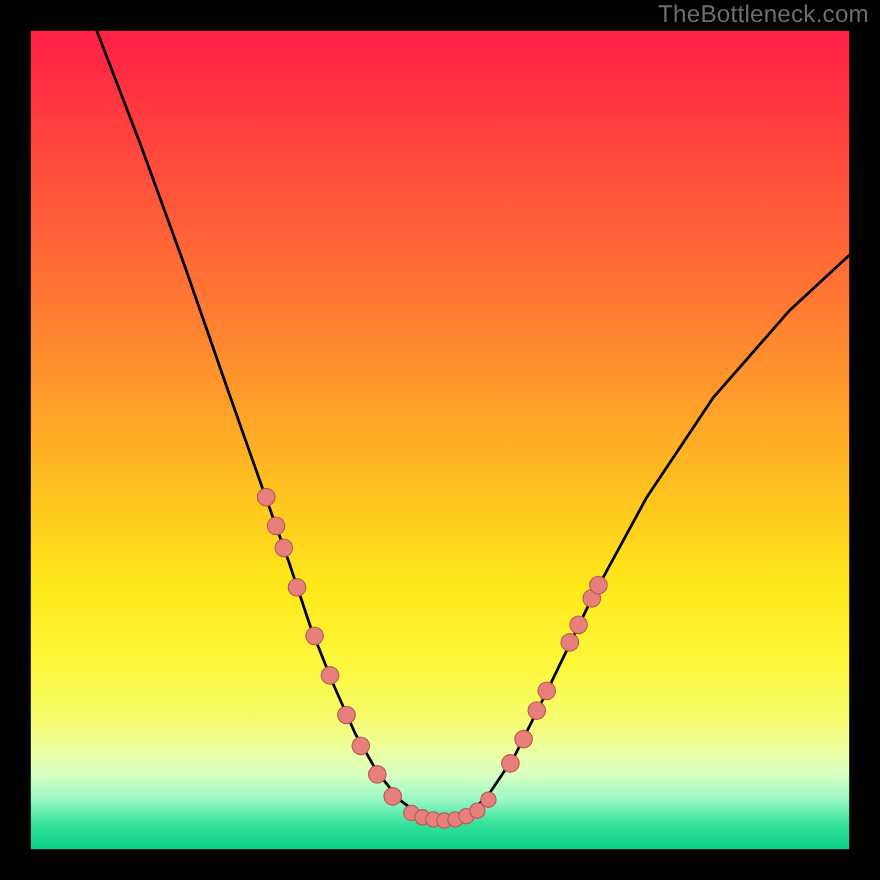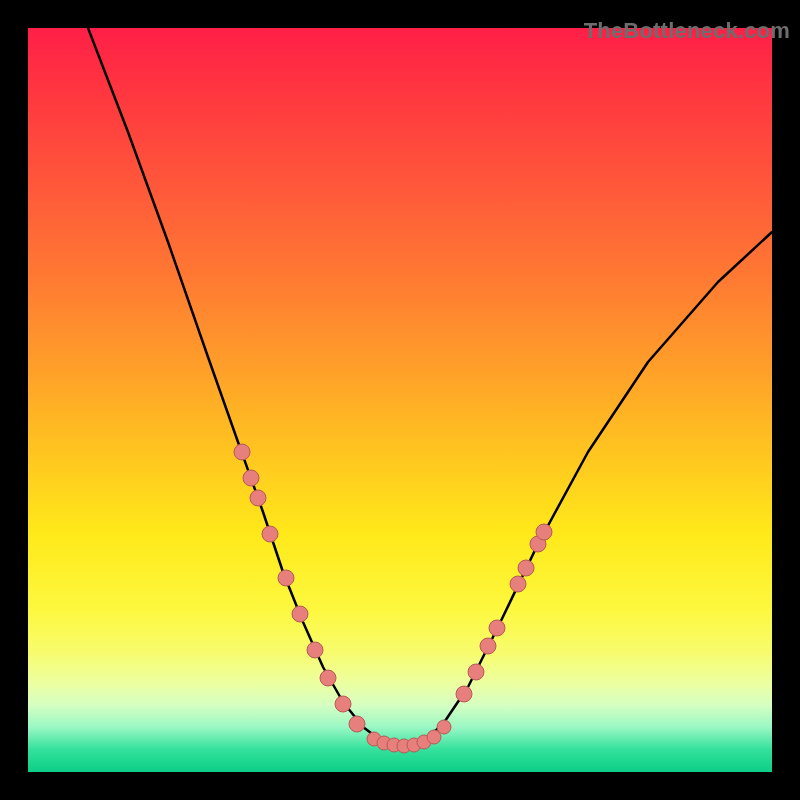--- a/index.html
+++ b/index.html
@@ -37,26 +37,26 @@
       #f7fc6e 84%,
       #ecffa0 88%,
       #d6ffc2 91%,
       #99f7c4 94%,
       #33e19b 97%,
       #0cce87 100%
     );
   }
   .watermark {
     position: absolute;
-    top: 18px;
+    top: 0;
     right: 10px;
     color: #6d6d6d;
     font-size: 22px;
     letter-spacing: 0.2px;
-    font-weight: 700;
+    font-weight: 400;
   }
   svg.curve {
     position: absolute;
     left: 0;
     top: 0;
     width: 744px;
     height: 744px;
     overflow: visible;
   }
 </style>

